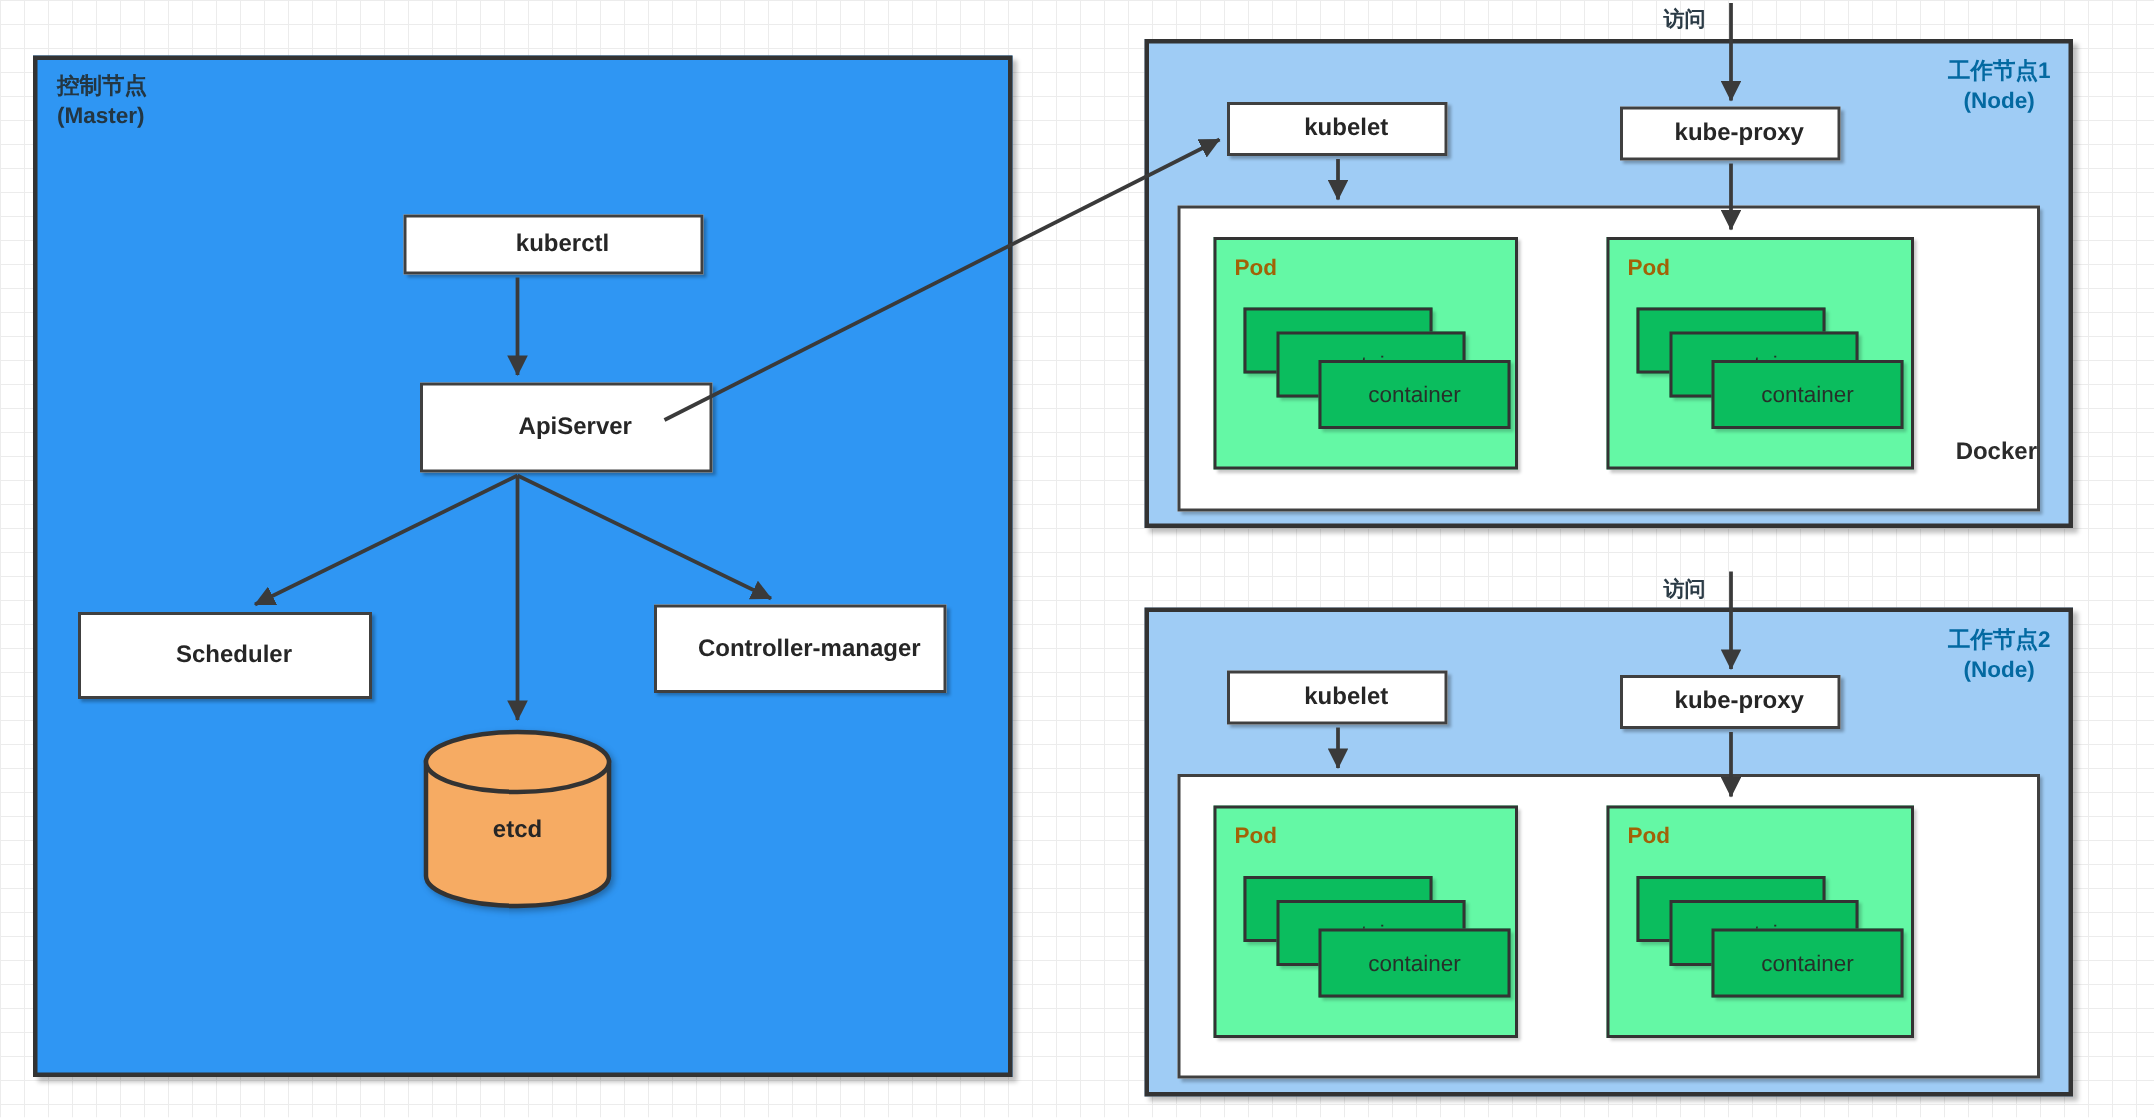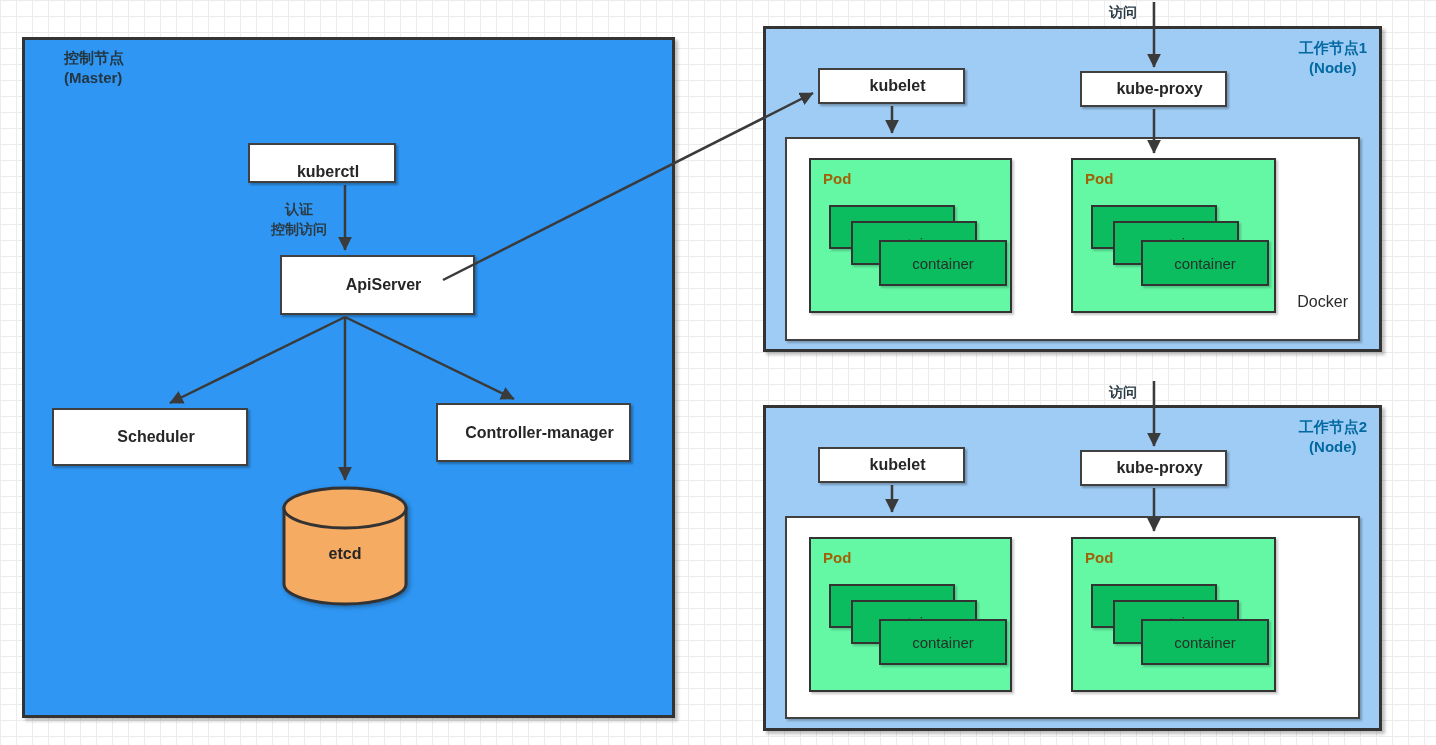--- a/index.html
+++ b/index.html
@@ -22,38 +22,38 @@
     border:3px solid #333333;
     box-shadow:3px 3px 3px rgba(0,0,0,0.25);
   }
   .region.master{background:var(--master-fill);}
   .region.node{background:var(--node-fill);}
   .region-title{
     position:absolute;
     font-size:15px;font-weight:bold;line-height:20px;
     color:#233642;
   }
-  .region-title.left{left:13px;top:8px;text-align:left;margin-left:26px;}
+  .region-title.left{left:13px;top:8px;text-align:left;}
   .region-title.right{right:12px;top:9px;text-align:center;color:#0369a1;}
   .shape{
     position:absolute;box-sizing:border-box;
     background:#ffffff;border:2px solid #404040;
     display:flex;align-items:center;justify-content:center;
     font-size:16px;font-weight:bold;color:#262626;
     box-shadow:2px 2px 2px rgba(0,0,0,0.28);
     padding-left:12px;
   }
   .docker-box{
     position:absolute;box-sizing:border-box;
     background:#ffffff;border:2px solid #404040;
     box-shadow:2px 2px 2px rgba(0,0,0,0.25);
   }
   .docker-label{
-    position:absolute;right:10px;bottom:28px;
-    font-size:16px;font-weight:normal;color:#2b2b2b;
+    position:absolute;right:0;bottom:28px;
+    font-size:16px;font-weight:bold;color:#2b2b2b;
   }
   .pod{
     position:absolute;box-sizing:border-box;
     background:var(--pod-fill);border:2px solid #333333;
     box-shadow:2px 2px 2px rgba(0,0,0,0.22);
   }
   .pod-label{
     position:absolute;left:12px;top:10px;
     font-size:15px;font-weight:bold;color:#a16207;
   }
@@ -86,28 +86,24 @@
 
 <div class="canvas">
 
   <div class="region master" style="left:22px;top:37px;width:653px;height:681px;">
     <div class="region-title left">
       <div>控制节点</div>
       <div>(Master)</div>
     </div>
   </div>
 
-  <div class="shape" style="left:248px;top:143px;width:148px;height:40px;align-items:flex-end;">
+  <div class="shape" style="left:269px;top:143px;width:200px;height:40px;">
     <span>kuberctl</span>
   </div>
 
-  <div class="float-label" style="left:239px;top:199px;width:120px;">
-    <div>认证</div>
-    <div>控制访问</div>
-  </div>
 
   <div class="shape" style="left:248px;top:255px;width:195px;height:60px;margin-left:32px;">
     <span>ApiServer</span>
   </div>
 
   <div class="shape" style="left:52px;top:408px;width:196px;height:58px;">
     <span>Scheduler</span>
   </div>
 
   <div class="shape" style="left:436px;top:403px;width:195px;height:59px;">

